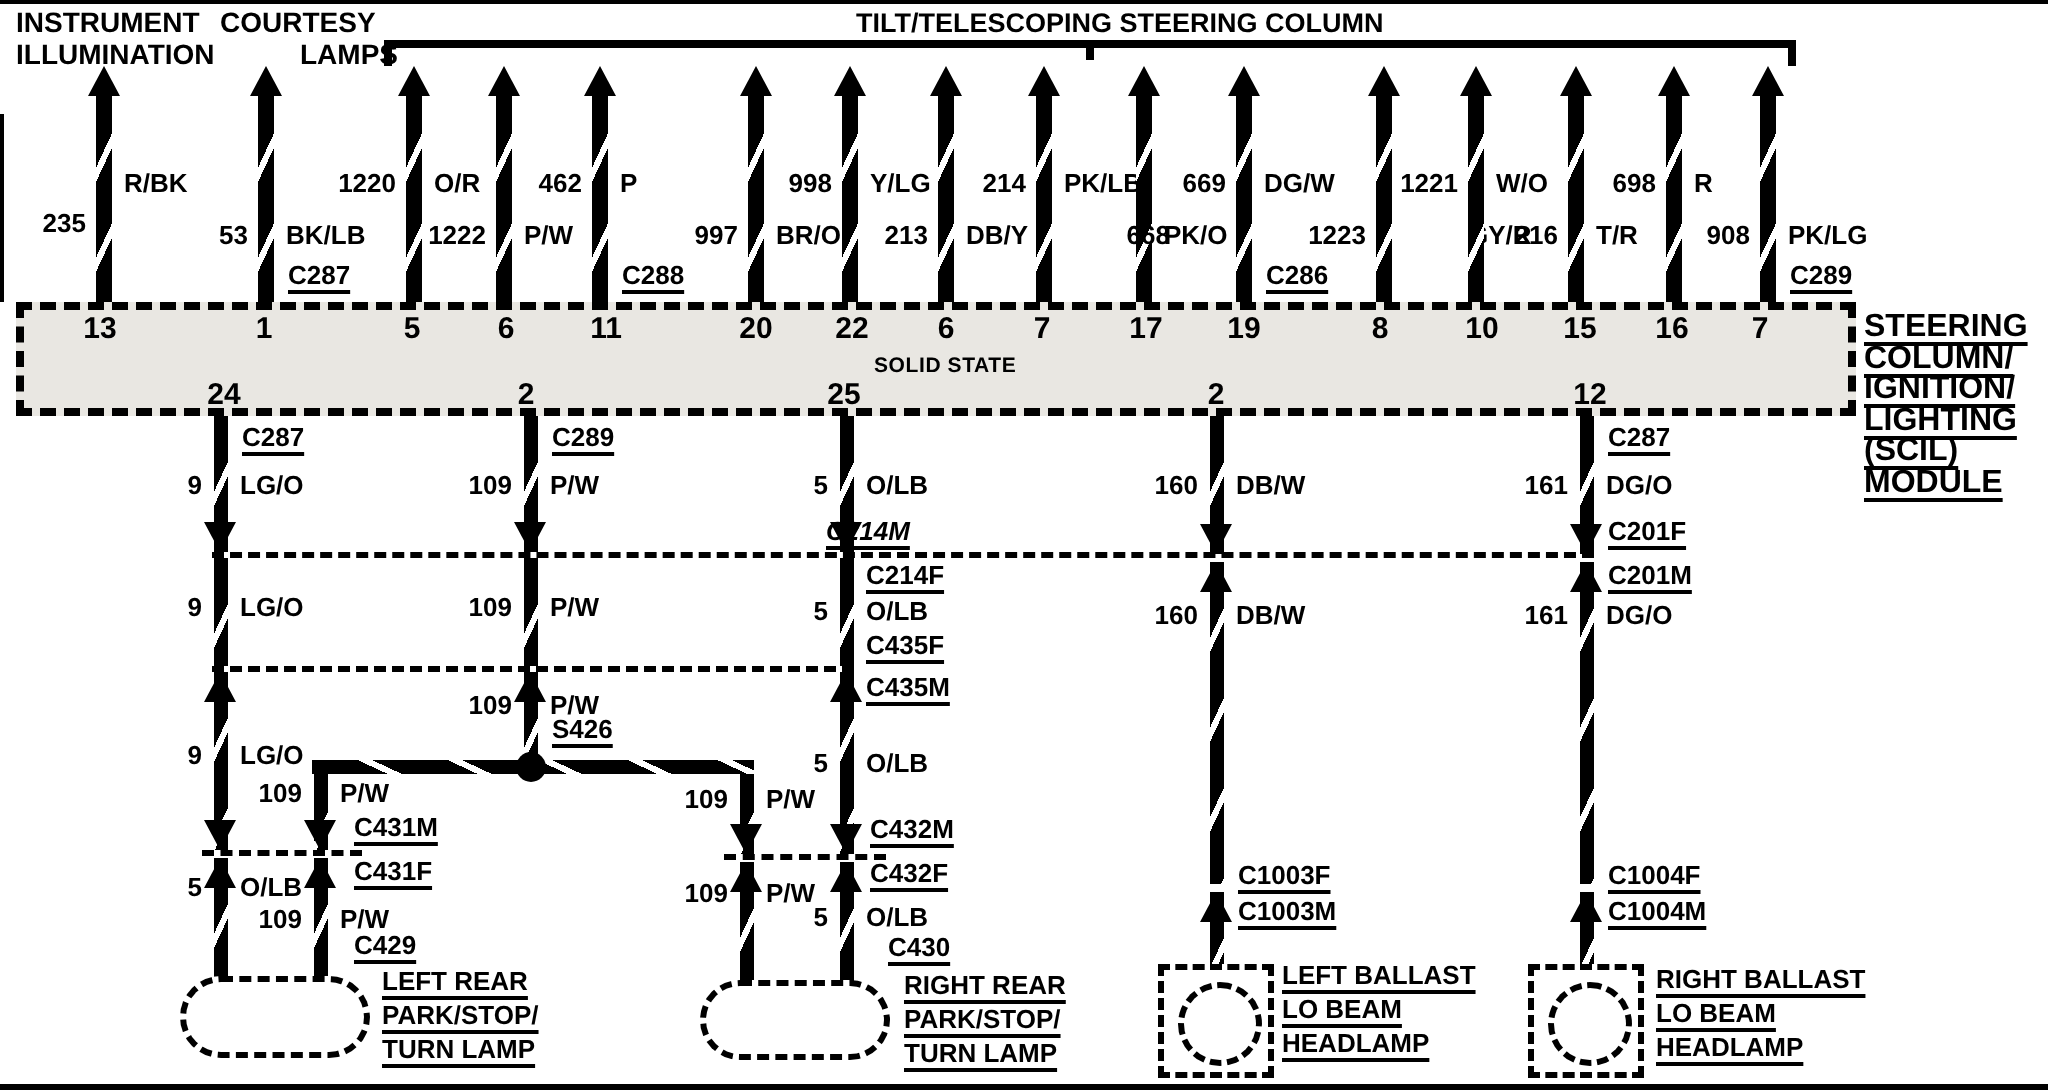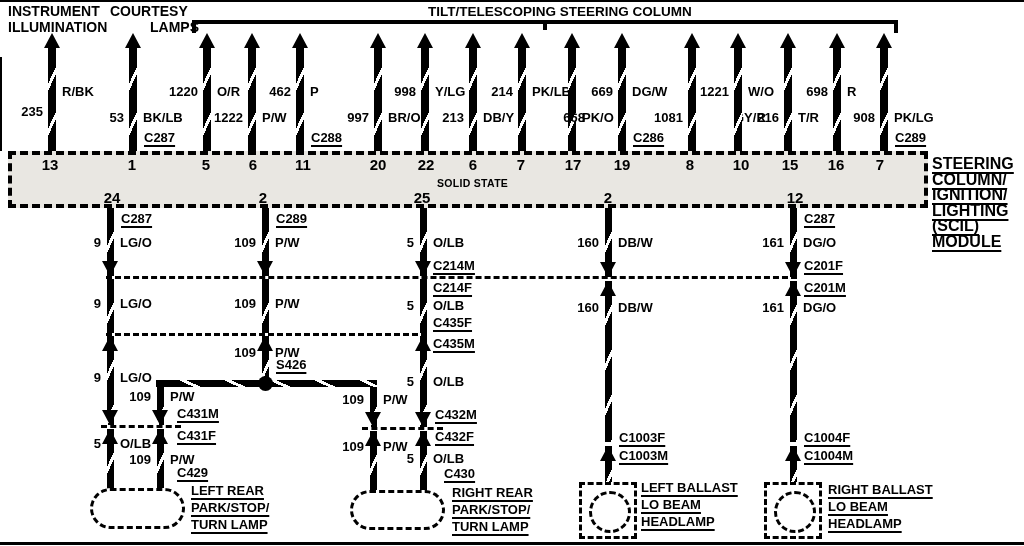--- a/index.html
+++ b/index.html
@@ -105,21 +105,21 @@
     <div class="arr-u" style="left: 564px; top: 33px;"></div>
     <div class="lbl rt" style="left: 585px; top: 111px;">668</div>
     <div class="lbl" style="left: 582px; top: 111px;">PK/O</div>
     <div class="wv" style="left: 618px; top: 46px; width: 8px; height: 105px;"></div>
     <div class="arr-u" style="left: 614px; top: 33px;"></div>
     <div class="lbl rt" style="left: 613px; top: 85px;">669</div>
     <div class="lbl" style="left: 632px; top: 85px;">DG/W</div>
     <div class="lbl un" style="left: 633px; top: 131px;">C286</div>
     <div class="wv" style="left: 688px; top: 46px; width: 8px; height: 105px;"></div>
     <div class="arr-u" style="left: 684px; top: 33px;"></div>
-    <div class="lbl rt" style="left: 683px; top: 111px;">1081</div>
+    <div class="lbl rt" style="left: 683px; top: 111px;">1223</div>
     <div class="lbl" style="left: 702px; top: 111px; margin-left: 32px;">GY/R</div>
     <div class="wv" style="left: 734px; top: 46px; width: 8px; height: 105px;"></div>
     <div class="arr-u" style="left: 730px; top: 33px;"></div>
     <div class="lbl rt" style="left: 729px; top: 85px;">1221</div>
     <div class="lbl" style="left: 748px; top: 85px;">W/O</div>
     <div class="wv" style="left: 784px; top: 46px; width: 8px; height: 105px;"></div>
     <div class="arr-u" style="left: 780px; top: 33px;"></div>
     <div class="lbl rt" style="left: 779px; top: 111px;">216</div>
     <div class="lbl" style="left: 798px; top: 111px;">T/R</div>
     <div class="wv" style="left: 833px; top: 46px; width: 8px; height: 105px;"></div>
@@ -232,21 +232,21 @@
     <div class="lbl" style="left: 618px; top: 236px;">DB/W</div>
     <div class="lbl rt" style="left: 599px; top: 301px;">160</div>
     <div class="lbl" style="left: 618px; top: 301px;">DB/W</div>
     <div class="lbl rt" style="left: 784px; top: 236px;">161</div>
     <div class="lbl" style="left: 803px; top: 236px;">DG/O</div>
     <div class="lbl rt" style="left: 784px; top: 301px;">161</div>
     <div class="lbl" style="left: 803px; top: 301px;">DG/O</div>
     <div class="lbl un" style="left: 121px; top: 212px;">C287</div>
     <div class="lbl un" style="left: 276px; top: 212px;">C289</div>
     <div class="lbl un" style="left: 804px; top: 212px;">C287</div>
-    <div class="lbl un" style="left: 433px; top: 259px;">C214M</div>
+    <div class="lbl un" style="left: 413px; top: 259px; font-style: italic;">C214M</div>
     <div class="lbl un" style="left: 433px; top: 281px;">C214F</div>
     <div class="lbl un" style="left: 804px; top: 259px;">C201F</div>
     <div class="lbl un" style="left: 804px; top: 281px;">C201M</div>
     <div class="lbl un" style="left: 433px; top: 316px;">C435F</div>
     <div class="lbl un" style="left: 433px; top: 337px;">C435M</div>
     <div class="lbl un" style="left: 177px; top: 407px;">C431M</div>
     <div class="lbl un" style="left: 177px; top: 429px;">C431F</div>
     <div class="lbl un" style="left: 435px; top: 408px;">C432M</div>
     <div class="lbl un" style="left: 435px; top: 430px;">C432F</div>
     <div class="lbl un" style="left: 177px; top: 466px;">C429</div>

